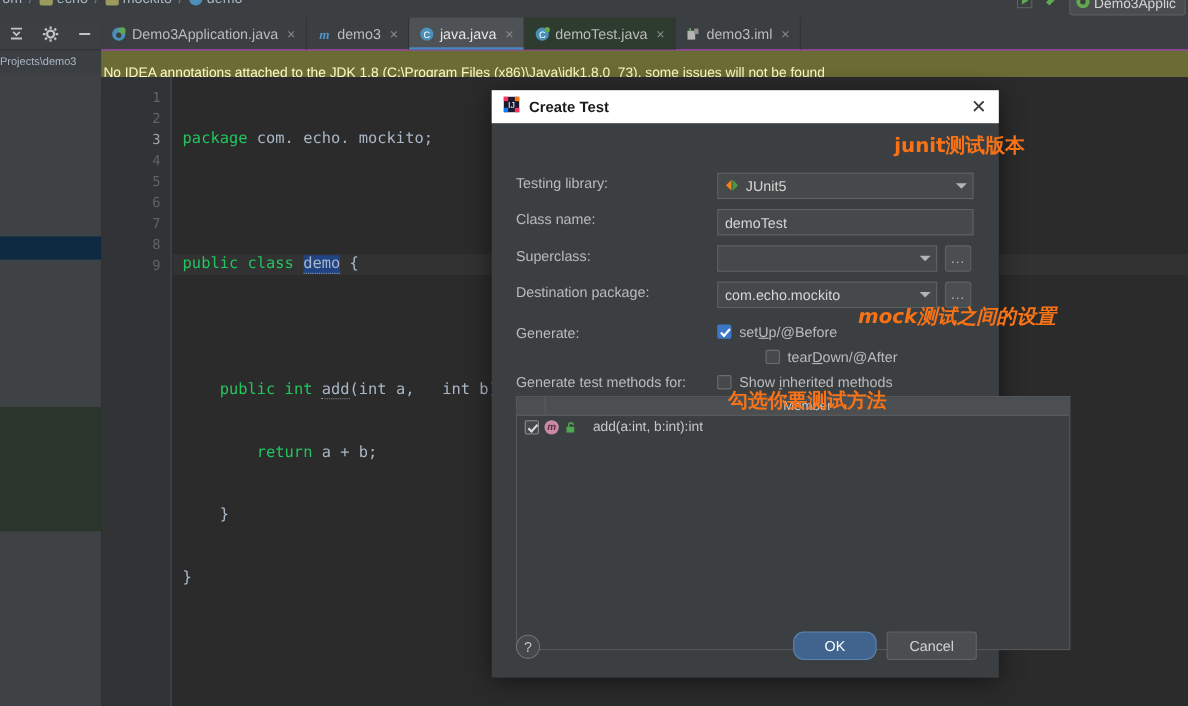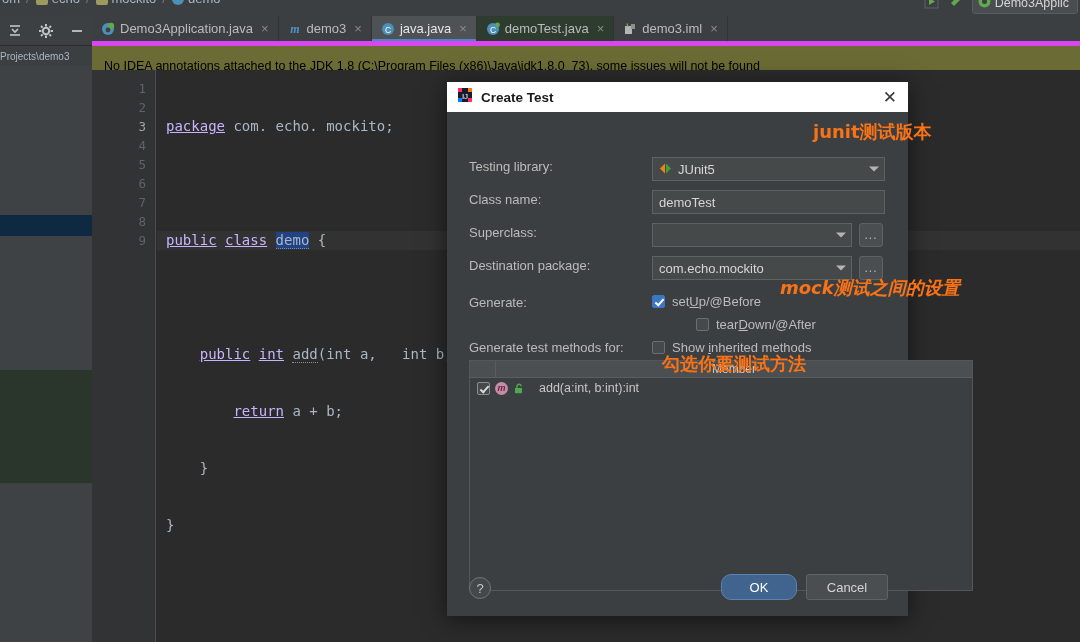--- a/index.html
+++ b/index.html
@@ -48,21 +48,21 @@
     background: #3f4244;
   }
   .lp-block { position: absolute; left: 0; width: 92px; }
   .lp-block.blue { background: #0d2a42; }
   .lp-block.green { background: #2a362c; }
 
   
   .tabbar {
     position: absolute; left: 92px; top: 16px; width: 988px; height: 30px;
     background: #3c3f41; display: flex; align-items: stretch;
-    border-bottom: 5px solid #d946ef;
+    border-bottom: 1px solid #d946ef;
   }
   .tab {
     display: flex; align-items: center; gap: 5px; padding: 0 9px;
     font-size: 13px; color: #bbbbbb; white-space: nowrap;
     border-right: 1px solid #323232; cursor: pointer; position: relative;
   }
   .tab.active { background: #4e5254; color: #e6e6e6; }
   .tab.active::after {
     content: ""; position: absolute; left: 0; right: 0; bottom: 0;
     height: 2px; background: #4a88c7;
@@ -81,22 +81,22 @@
   .rw-cfg {
     display: flex; align-items: center; gap: 4px;
     background: #4a4d4f; border: 1px solid #5a5d5f; border-radius: 3px;
     padding: 2px 8px 2px 5px; font-size: 12.5px; color: #d4d4d4;
     white-space: nowrap;
   }
 
   
   .banner {
     position: absolute; left: 92px; top: 46px; width: 988px; height: 40px;
-    background: #6b6b35; color: #000000; font-size: 12.5px;
-    display: flex; align-items: center; padding-left: 12px;
+    background: #6b6b35; color: #fef9c3; font-size: 12.5px;
+    display: flex; align-items: center; padding-left: 2px;
     white-space: nowrap; overflow: hidden;
   }
 
   
   .editor {
     position: absolute; left: 92px; top: 70px; width: 988px; height: 572px;
     background: #2b2b2b;
   }
   .gutter {
     position: absolute; left: 0; top: 0; width: 64px; height: 100%;
@@ -107,21 +107,21 @@
     font-size: 12.5px; color: #606366; line-height: 19px; height: 19px;
   }
   .gutter .ln.cur { color: #a4a3a3; }
   .code {
     position: absolute; left: 65px; top: 0; right: 0; bottom: 0;
     font-family: "DejaVu Sans Mono", monospace; font-size: 14px;
     line-height: 19px; color: #a9b7c6; padding-top: 9px; white-space: pre;
   }
   .code .row { height: 19px; padding-left: 9px; }
   .code .row.hl { background: #323232; }
-  .kw { color: #c4b5fd; text-decoration: underline; }
+  .kw { color: #22c55e; }
   .tx { color: #a9b7c6; }
   .sel { background: #214283; color: #a9b7c6;
          border-bottom: 1px dotted #7a8ea8; }
   .wavy { border-bottom: 1px dotted #8f8f8f; margin-top: 28px; }
 
   
   .dialog {
     position: absolute; left: 447px; top: 82px; width: 461px; height: 534px;
     background: #3c3f41; box-shadow: 0 3px 22px rgba(0,0,0,.55);
   }

